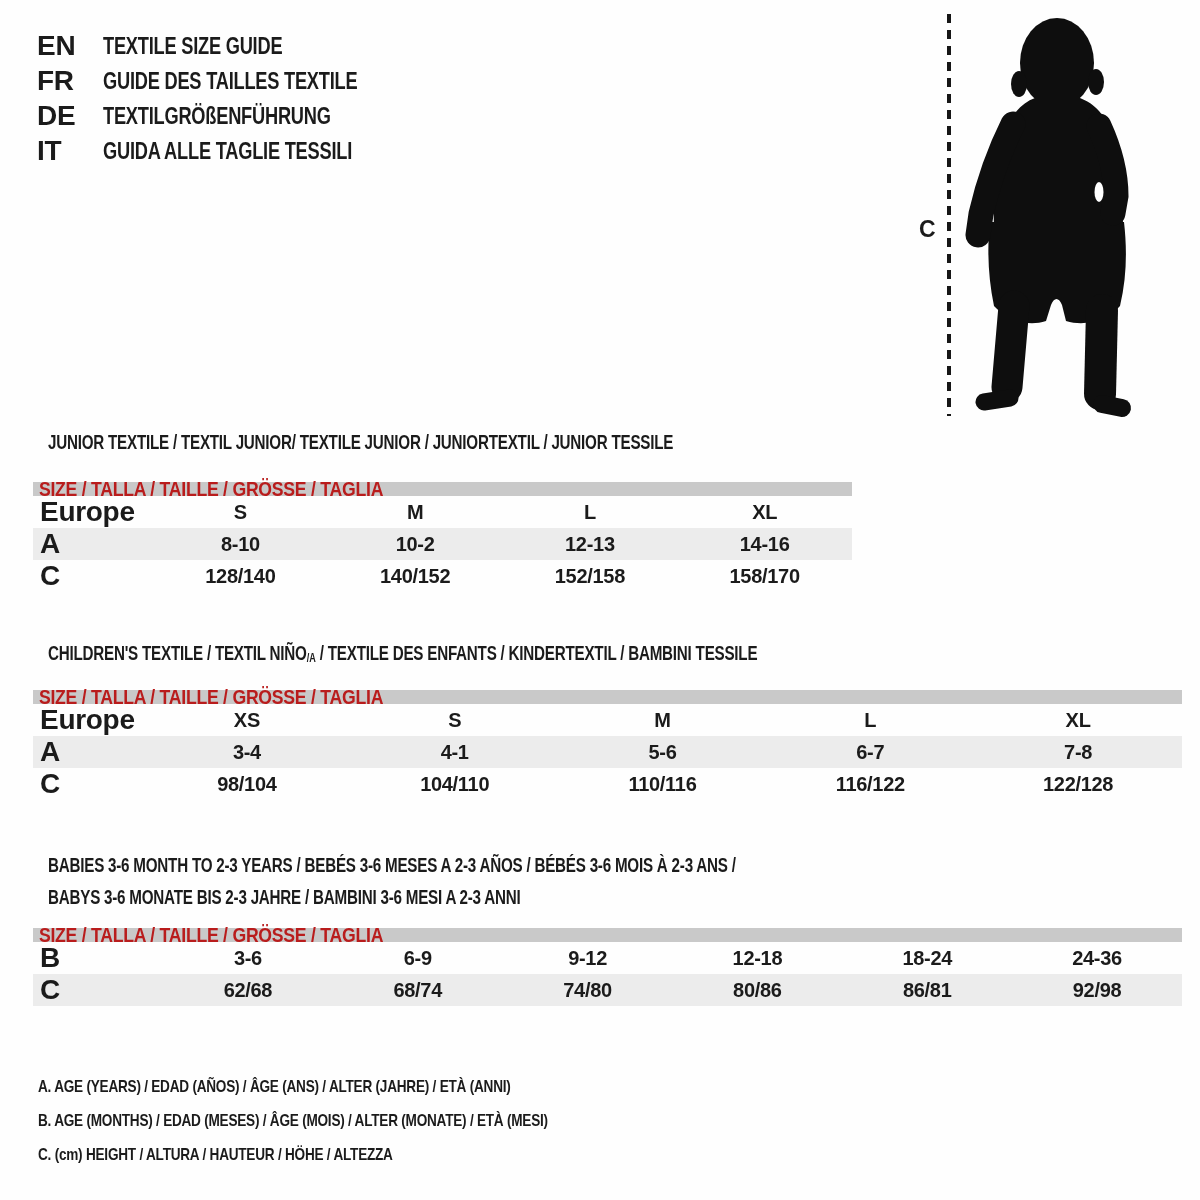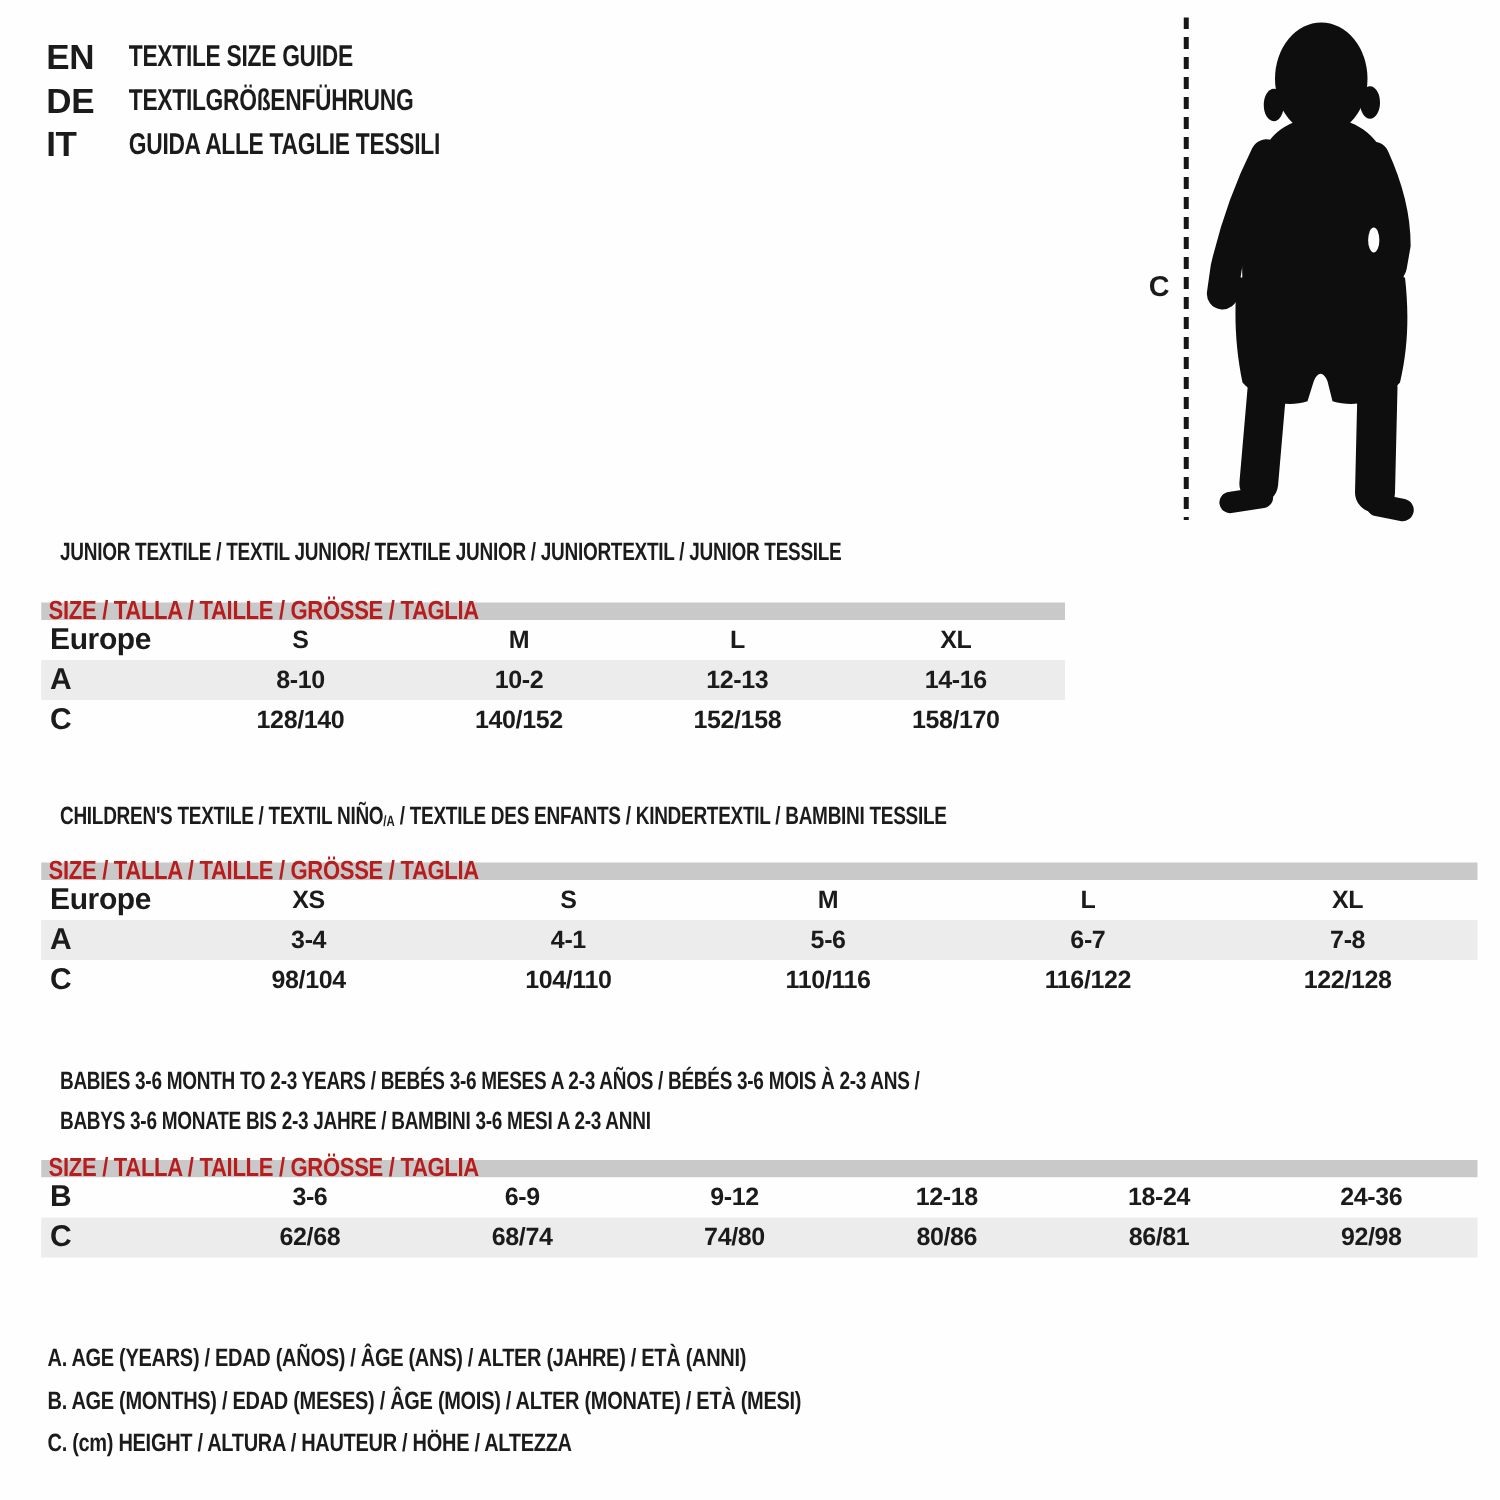--- a/index.html
+++ b/index.html
@@ -37,39 +37,43 @@
   #children-title { top:642px; }
   #babies-title   { top:849px; line-height:32px; }
   .subscr { font-size:12px; position:relative; top:2px; letter-spacing:0; }
 
   
   .stable { position:absolute; left:33px; }
   .trow   { display:flex; align-items:center; height:32px; background:#fefefe; }
   .trow.thead { height:14px; background:#c9c9c9; color:#b91c1c; }
   .trow.alt   { background:#ececec; }
   .theadtxt   { font-size:21px; padding-left:7px; }
-  .lab  { width:var(--lab); padding-left:7px; font-size:24px; }
+  .lab  { width:var(--lab); padding-left:7px; font-size:28px; }
   .cell { flex:1; text-align:center; font-size:20px; }
   #junior-table   { top:482px; width:819px;  --lab:120px; }
   #children-table { top:690px; width:1149px; --lab:110px; }
   #babies-table   { top:928px; width:1149px; --lab:130px; }
 
   
-  #legend { position:absolute; left:38px; top:1070px; font-size:20px; line-height:34px; white-space:nowrap; }
+  #legend { position:absolute; left:38px; top:1070px; font-size:17px; line-height:34px; white-space:nowrap; }
   #legend .cnd { transform:scaleX(0.8); }
 </style>
 </head>
 <body>
 
 <div id="root">
 
   <div id="langs">
     <div class="lrow">
       <span class="lcode">EN</span>
       <span class="lname cnd">TEXTILE SIZE GUIDE</span>
+    </div>
+    <div class="lrow">
+      <span class="lcode">FR</span>
+      <span class="lname cnd">GUIDE DES TAILLES TEXTILE</span>
     </div>
     <div class="lrow">
       <span class="lcode">DE</span>
       <span class="lname cnd">TEXTILGRÖßENFÜHRUNG</span>
     </div>
     <div class="lrow">
       <span class="lcode">IT</span>
       <span class="lname cnd">GUIDA ALLE TAGLIE TESSILI</span>
     </div>
   </div>

